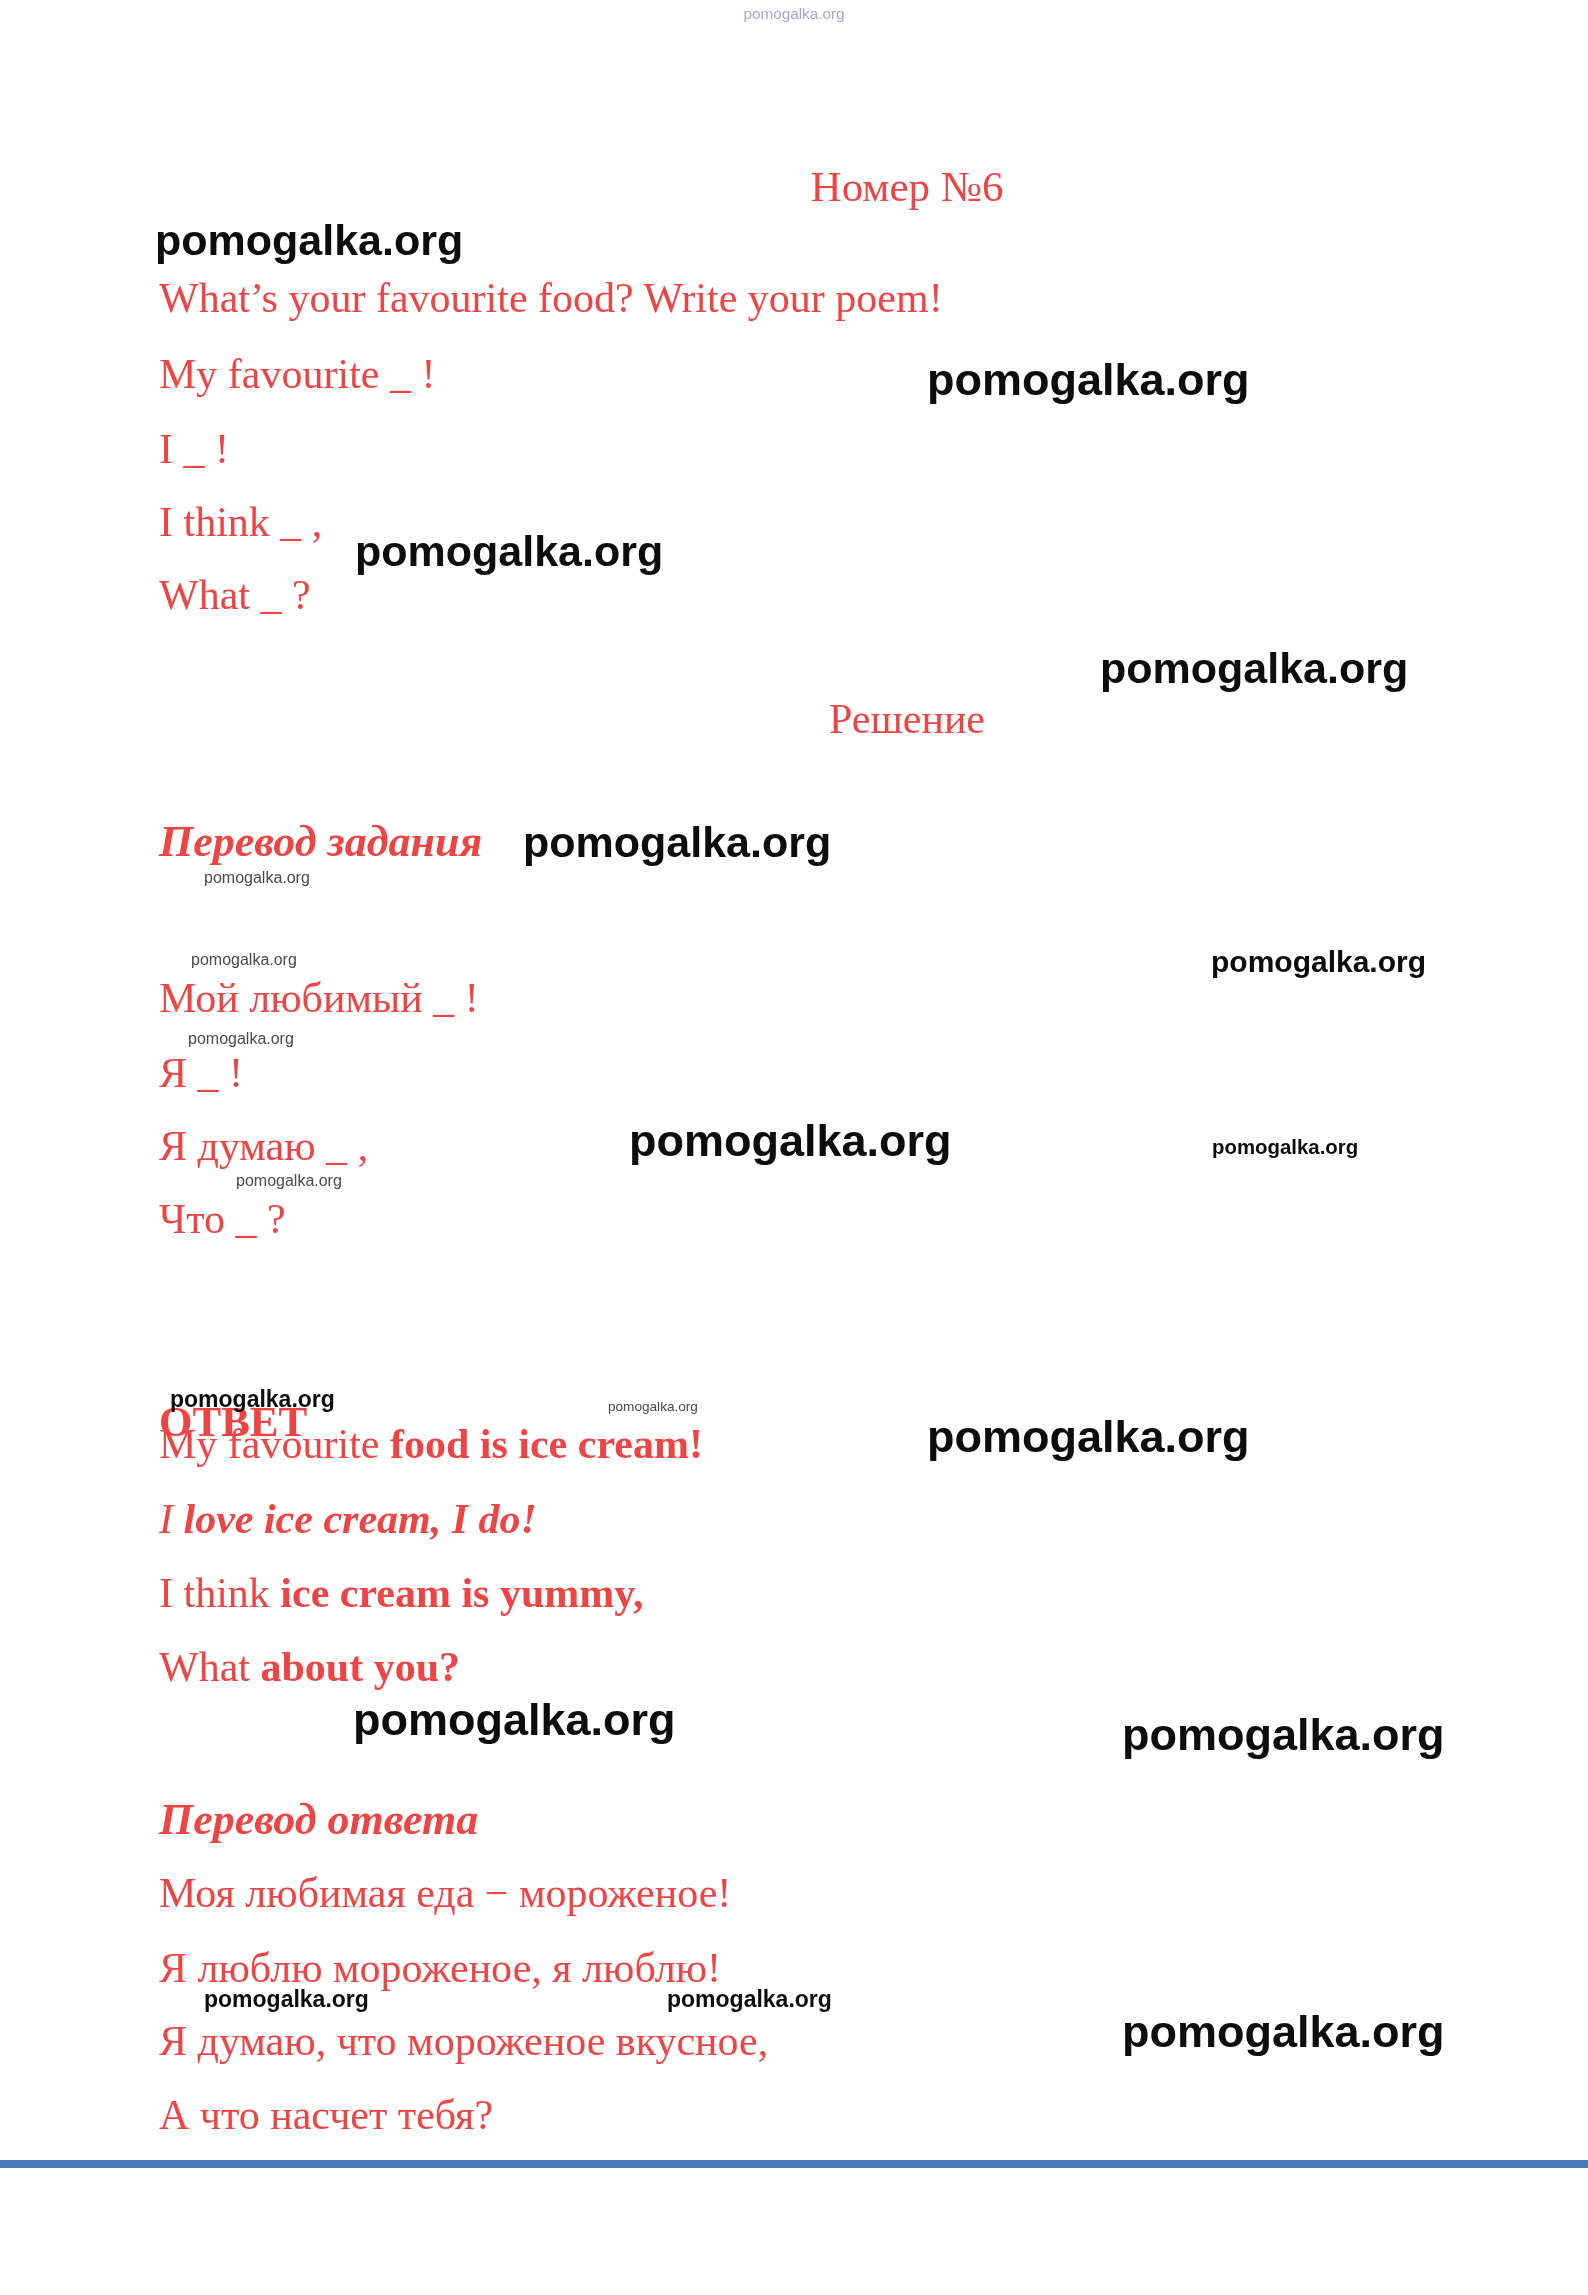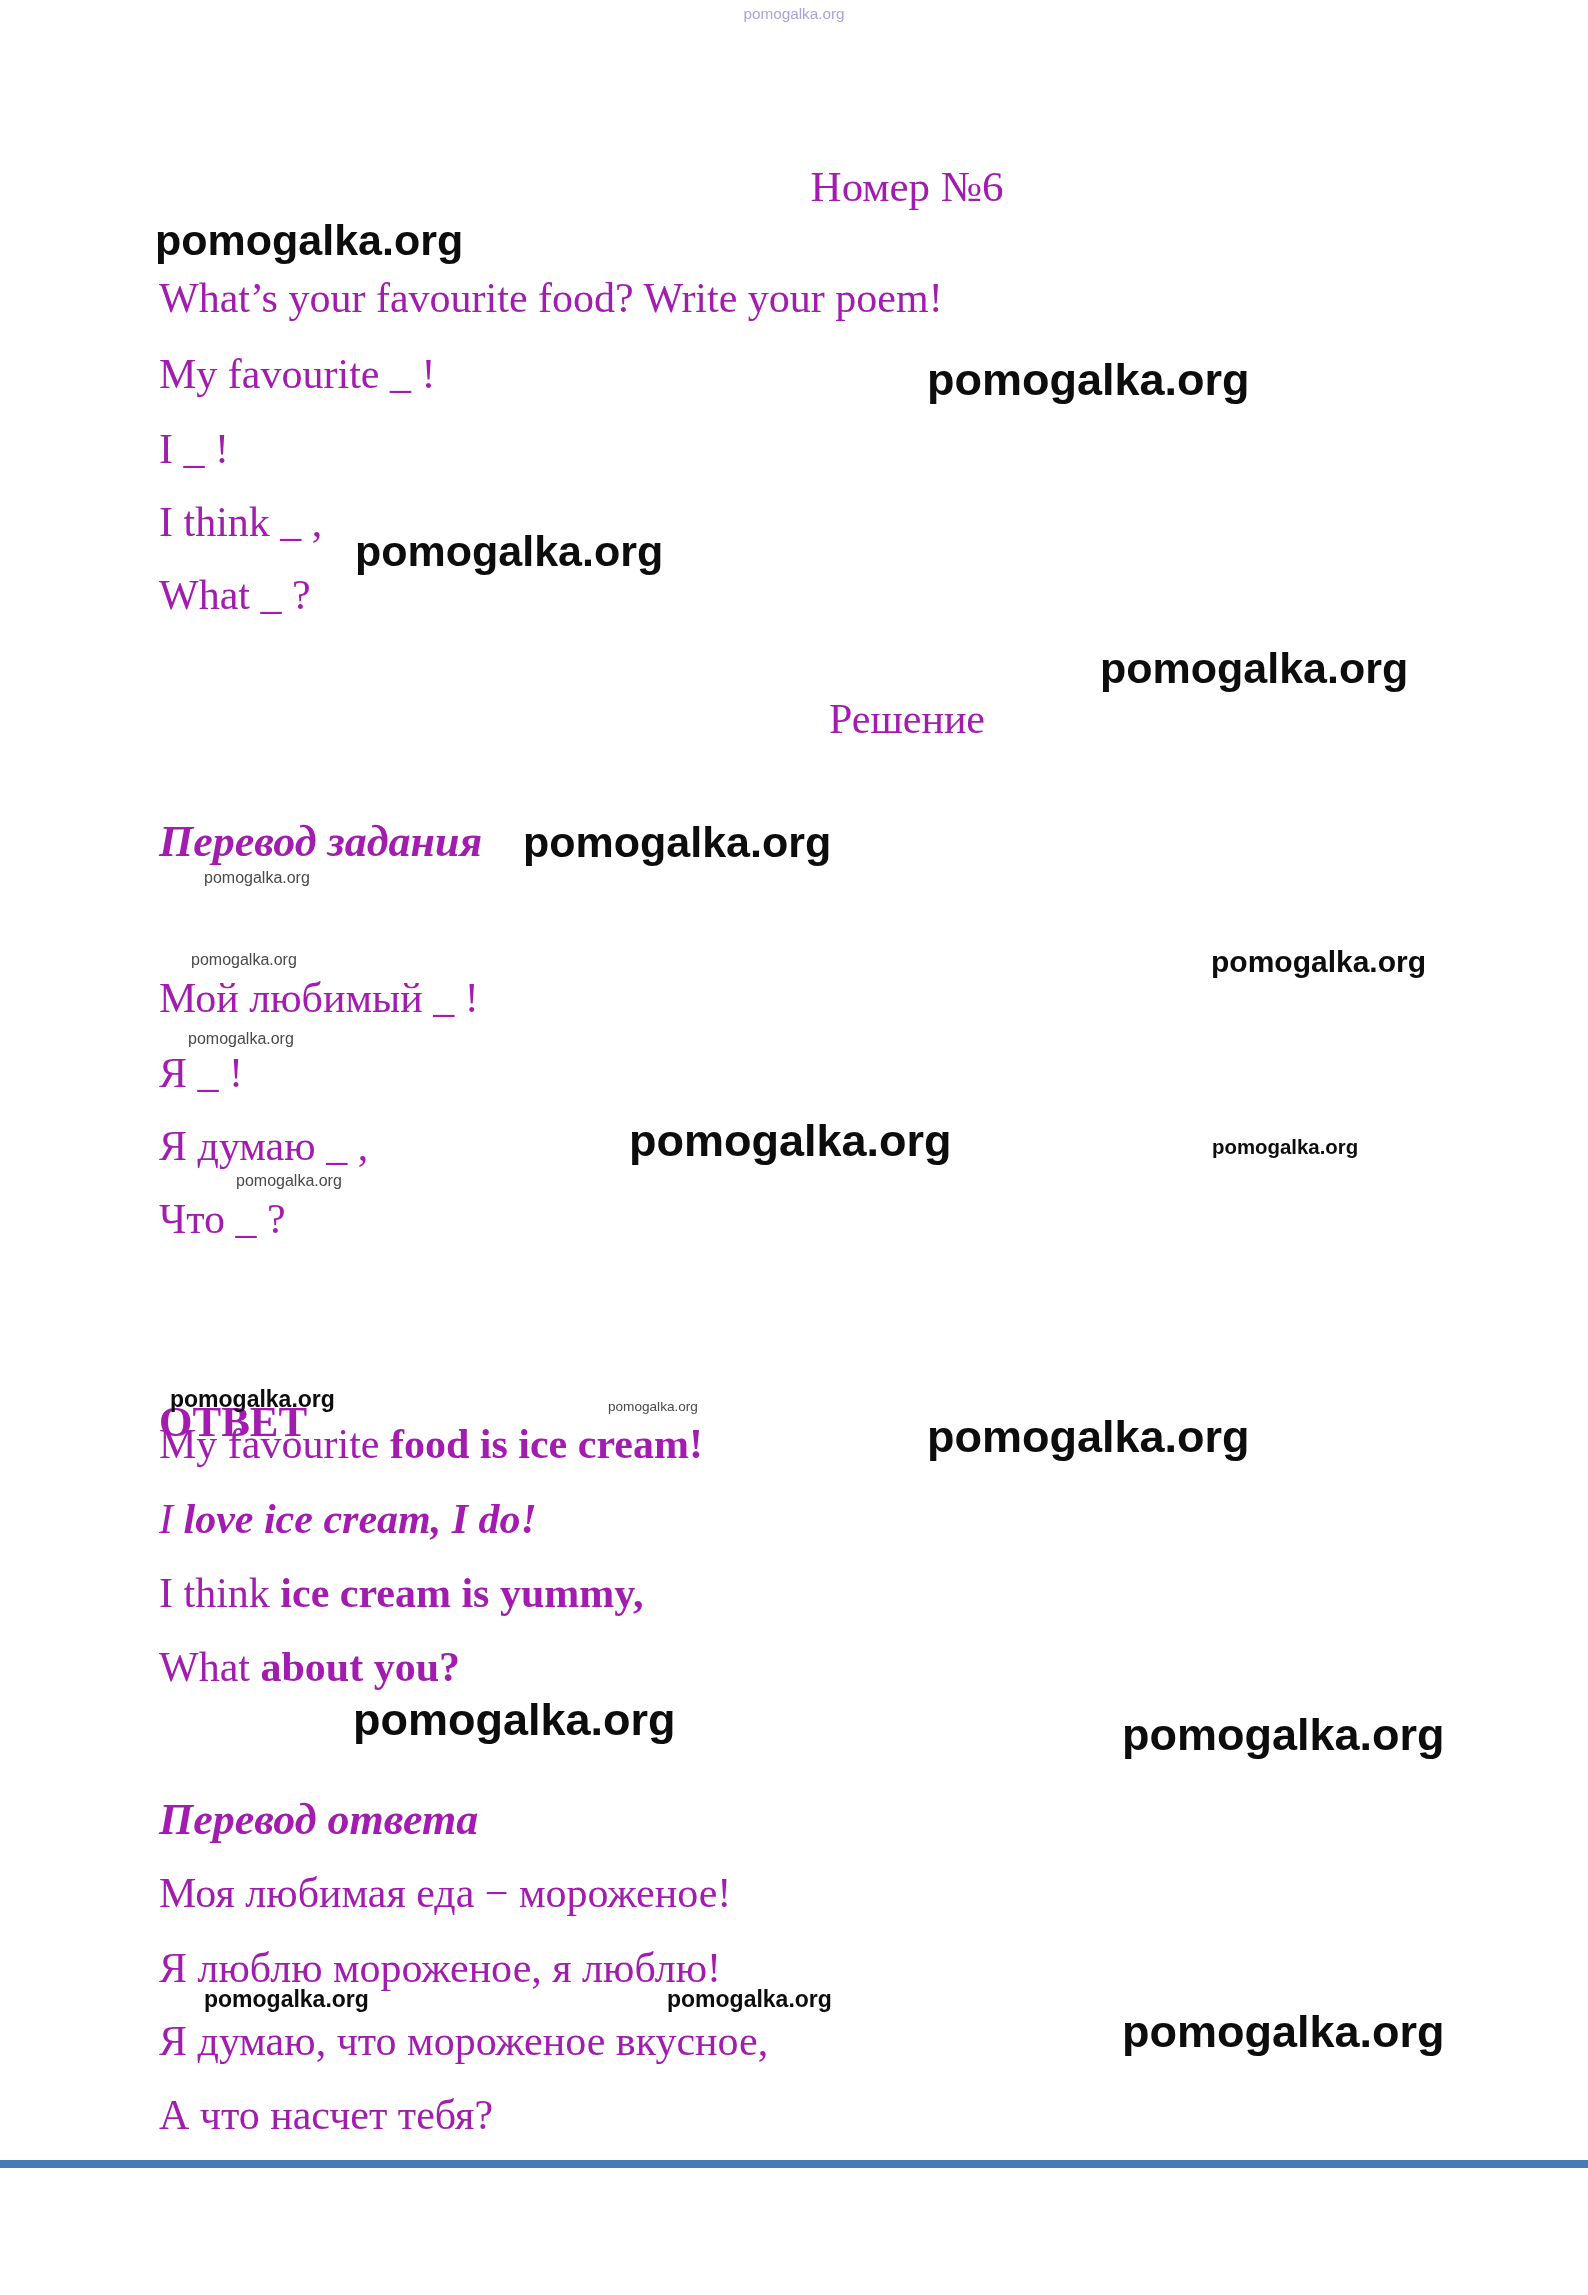--- a/index.html
+++ b/index.html
@@ -8,21 +8,21 @@
     width: 1588px;
     height: 2168px;
     background: #ffffff;
     overflow: hidden;
     font-family: "Liberation Serif", serif;
   }
   .line {
     position: absolute;
     font-family: "Liberation Serif", serif;
     font-size: 42px;
-    color: #a21caf;
+    color: #ef4444;
     white-space: nowrap;
   }
   .b { font-weight: bold; }
   .title { font-size: 43px; }
   .center { transform: translateX(-50%); }
   .heading-bold { font-weight: bold; font-size: 43px; margin-top: 47px; }
   .heading-italic { font-weight: bold; font-style: italic; font-size: 44px; }
   .wm {
     position: absolute;
     font-family: "Liberation Sans", sans-serif;

